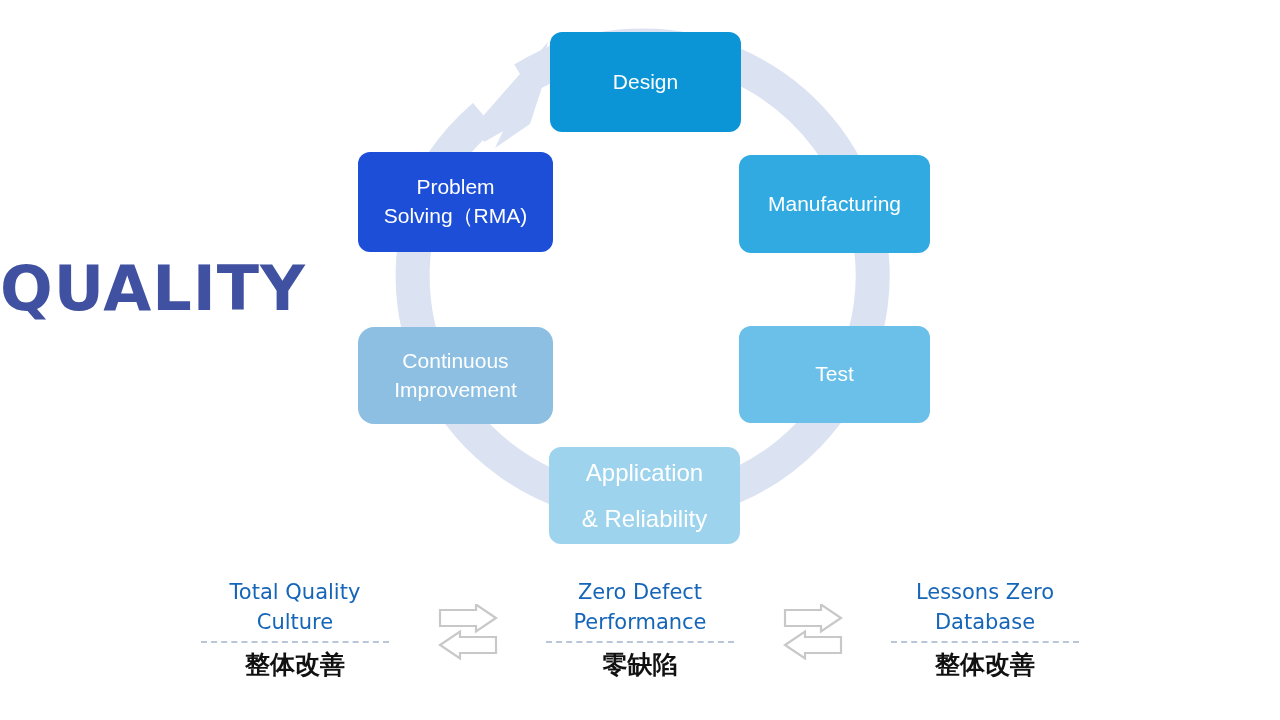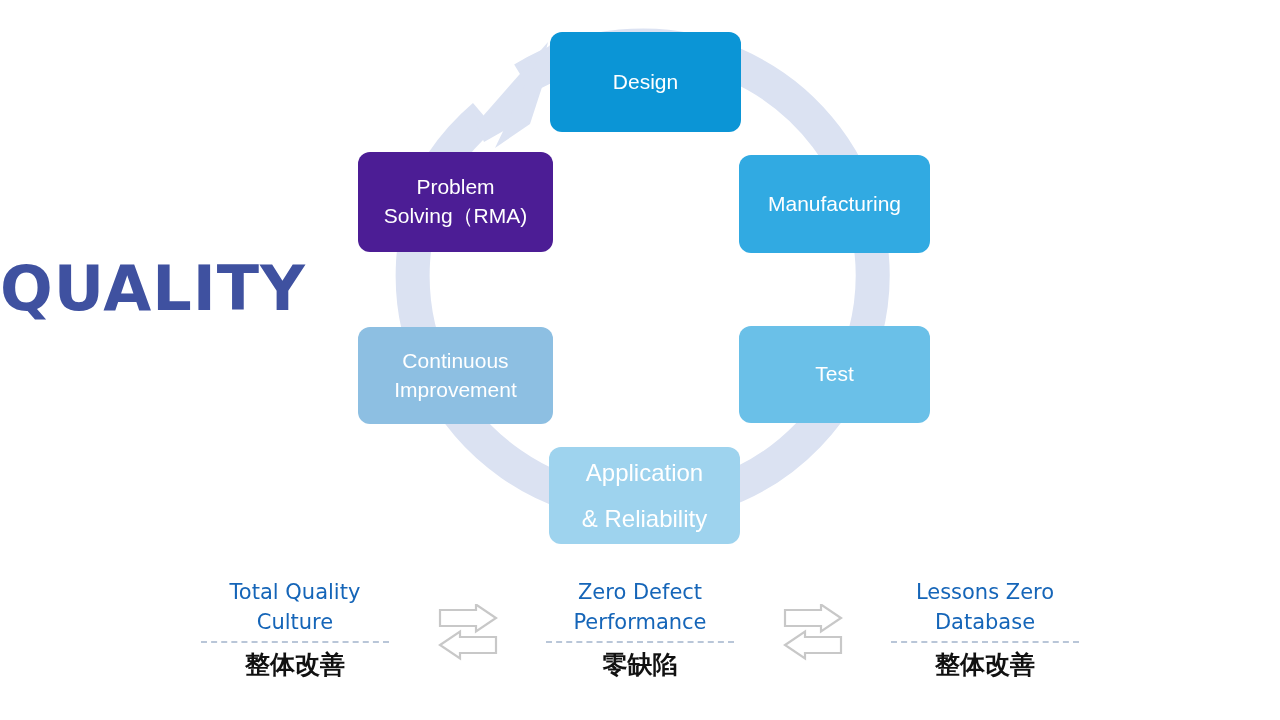--- a/index.html
+++ b/index.html
@@ -145,26 +145,26 @@
 
   <div class="node" id="node-manufacture" style="background: rgb(49, 170, 226);">
     <span>Manufacturing</span>
   </div>
 
   <div class="node" id="node-application" style="background: rgb(158, 211, 238);">
     <span>Application
 &amp; Reliability</span>
   </div>
 
-  <div class="node" id="node-continuous" style="background: rgb(141, 191, 226);">
+  <div class="node" id="node-continuous" style="background: rgb(141, 191, 226); border-radius: 16px;">
     <span>Continuous
 Improvement</span>
   </div>
 
-  <div class="node" id="node-problem" style="background: #4c1d95;">
+  <div class="node" id="node-problem" style="background: #1d4ed8;">
     <span>Problem
 Solving（RMA)</span>
   </div>
 
   <div id="quality-word" style="color: rgb(63, 81, 160);">QUALITY</div>
 
   <div id="pillars">
 
     <div class="pillar">
       <div class="pillar-en">Total Quality

